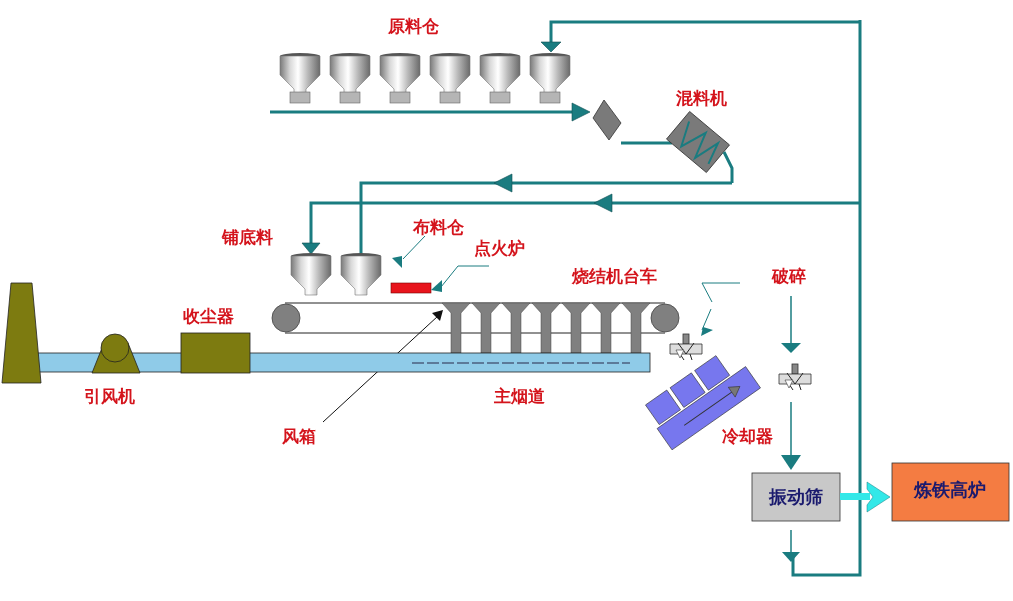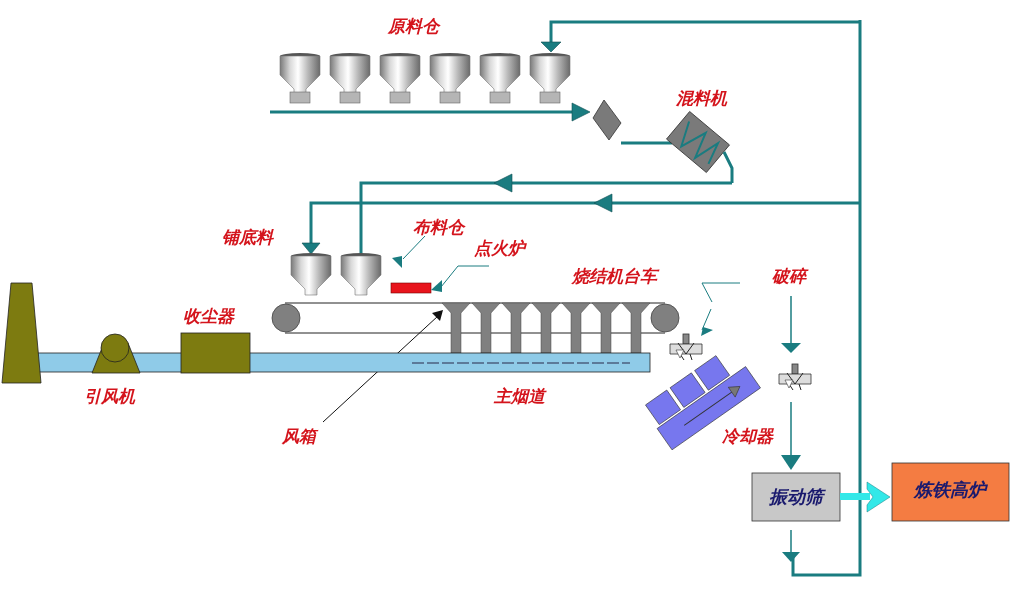--- a/index.html
+++ b/index.html
@@ -1,16 +1,16 @@
 <!DOCTYPE html>
 <html><head>
 <meta charset="utf-8">
 <style>
   html, body { margin: 0; padding: 0; background: #ffffff; }
-  #stage { position: relative; width: 1013px; height: 601px; overflow: hidden; background: #fff; font-style: italic; }
+  #stage { position: relative; width: 1013px; height: 601px; overflow: hidden; background: #fff; }
   svg { position: absolute; left: 0; top: 0; }
   .lbl { font-family: "DejaVu Serif", "Liberation Serif", serif; font-weight: bold; font-size: 17px; fill: #d4141c; }
   .lbl-dark { font-family: "DejaVu Serif", "Liberation Serif", serif; font-weight: bold; font-size: 18px; fill: #1a1a6e; }
 </style>
 </head>
 <body>
 
 <div id="stage">
 <svg width="1013" height="601" viewBox="0 0 1013 601">
   <defs>

